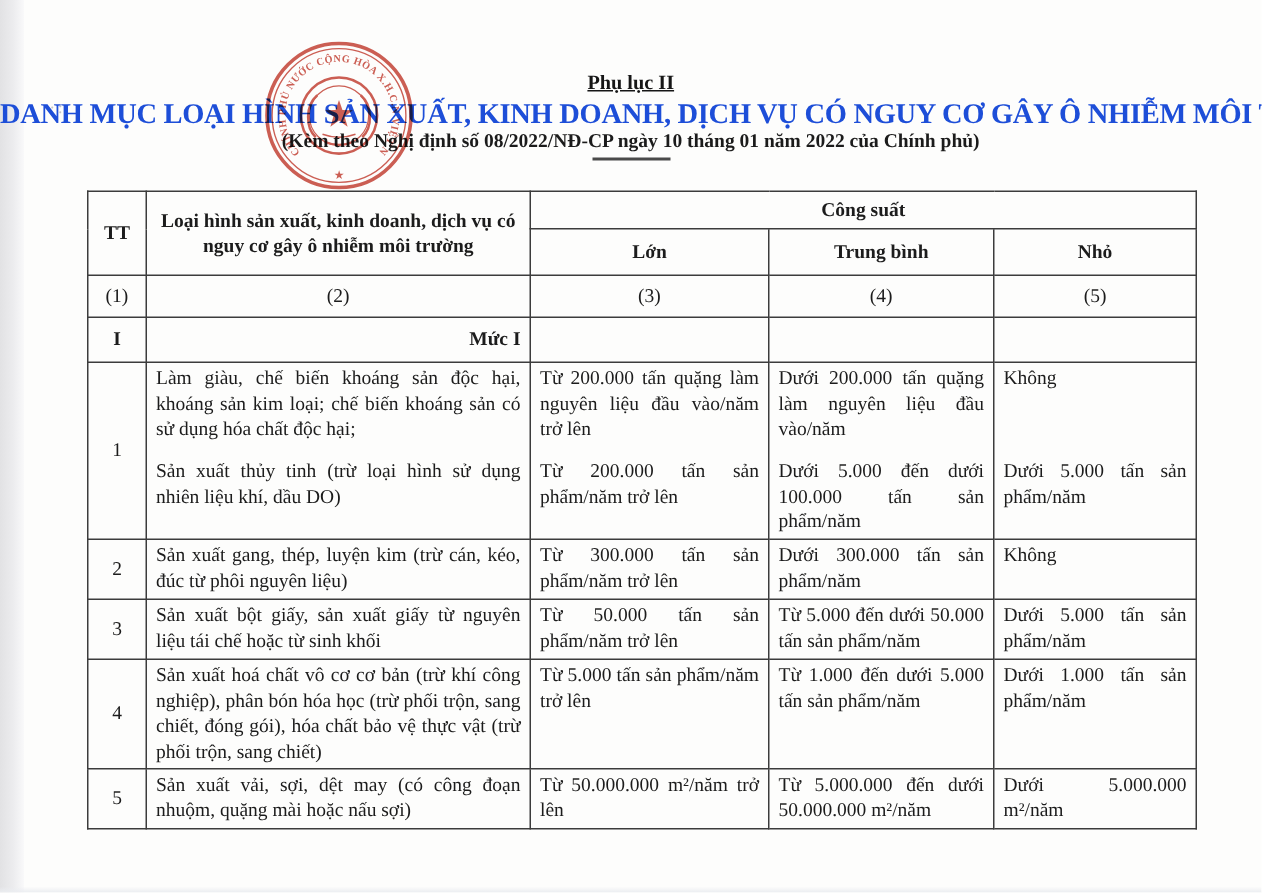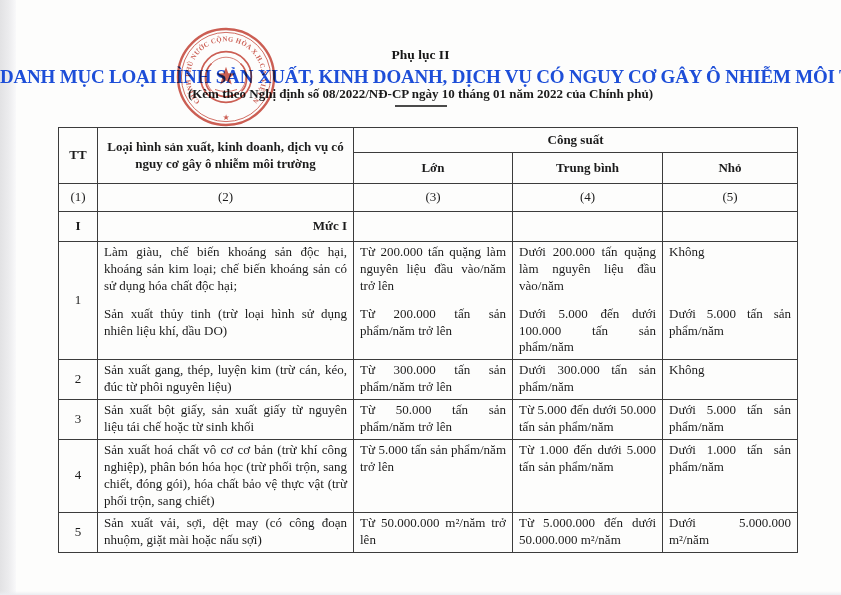--- a/index.html
+++ b/index.html
@@ -19,21 +19,21 @@
     background:linear-gradient(to bottom,rgba(240,240,244,0),#ebedf1);
   }
   .scan-noise{
     position:absolute;left:33px;top:66px;width:18px;height:16px;
     color:#c4c4c6;font-size:11px;letter-spacing:2px;
   }
   
   .doc-header{position:absolute;left:0;top:0;width:841px;text-align:center;}
   .appendix-label{
     position:absolute;top:47px;left:0;width:841px;
-    font-weight:bold;font-size:13.5px;color:#161616;
+    font-weight:bold;font-size:13.5px;color:#161616;text-decoration:underline;
   }
   .doc-title{
     position:absolute;top:66px;left:0;width:841px;
     font-weight:bold;font-size:19px;letter-spacing:-0.2px;color:#1d4ed8;
     white-space:nowrap;
   }
   .doc-subtitle{
     position:absolute;top:86px;left:0;width:841px;
     font-weight:bold;font-size:13px;color:#1b1b1b;
   }
@@ -169,20 +169,20 @@
         </tr>
         <tr>
           <td class="tt-cell" rowspan="1">4</td>
           <td class="col-type">Sản xuất hoá chất vô cơ cơ bản (trừ khí công nghiệp), phân bón hóa học (trừ phối trộn, sang chiết, đóng gói), hóa chất bảo vệ thực vật (trừ phối trộn, sang chiết)</td>
           <td class="col-large">Từ 5.000 tấn sản phẩm/năm trở lên</td>
           <td class="col-medium">Từ 1.000 đến dưới 5.000 tấn sản phẩm/năm</td>
           <td class="col-small">Dưới 1.000 tấn sản phẩm/năm</td>
         </tr>
         <tr>
           <td class="tt-cell" rowspan="1">5</td>
-          <td class="col-type">Sản xuất vải, sợi, dệt may (có công đoạn nhuộm, giặt mài hoặc nấu sợi)</td>
+          <td class="col-type">Sản xuất vải, sợi, dệt may (có công đoạn nhuộm, quặng mài hoặc nấu sợi)</td>
           <td class="col-large">Từ 50.000.000 m²/năm trở lên</td>
           <td class="col-medium">Từ 5.000.000 đến dưới 50.000.000 m²/năm</td>
           <td class="col-small">Dưới 5.000.000 m²/năm</td>
         </tr>
       </tbody>
   </table>
 </div>
 
 </body></html>

